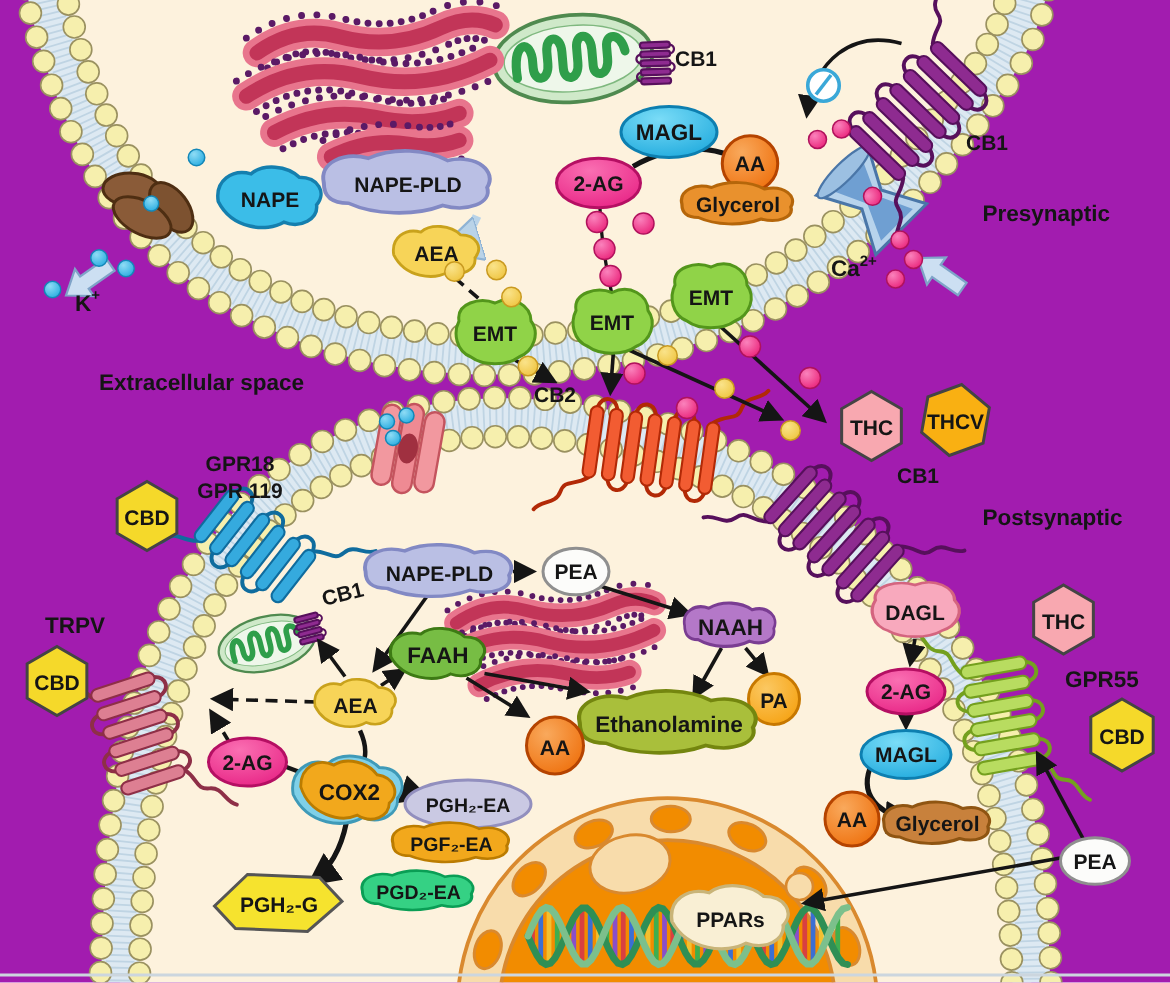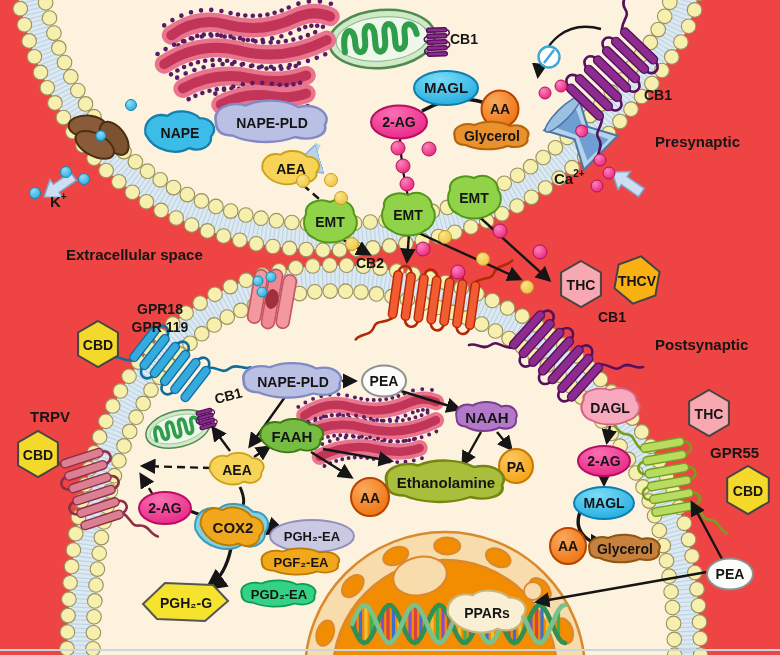--- a/index.html
+++ b/index.html
@@ -1,16 +1,16 @@
 <!DOCTYPE html>
 <html><head>
 <meta charset="utf-8">
 <style>
   html,body{margin:0;padding:0;background:#fff;}
-  .stage{position:relative;width:780px;height:655px;background:#ef4444;overflow:hidden;
+  .stage{position:relative;width:780px;height:655px;background:#a21caf;overflow:hidden;
          font-family:"Liberation Sans",sans-serif;}
   svg text{font-family:"Liberation Sans",sans-serif;font-weight:bold;fill:#151515;}
   text.lbl{font-size:14px;}
   text.big{font-size:15px;}
   text.sm{font-size:13px;}
   .dash{stroke-dasharray:8 5;}
 </style>
 </head>
 <body>
 

